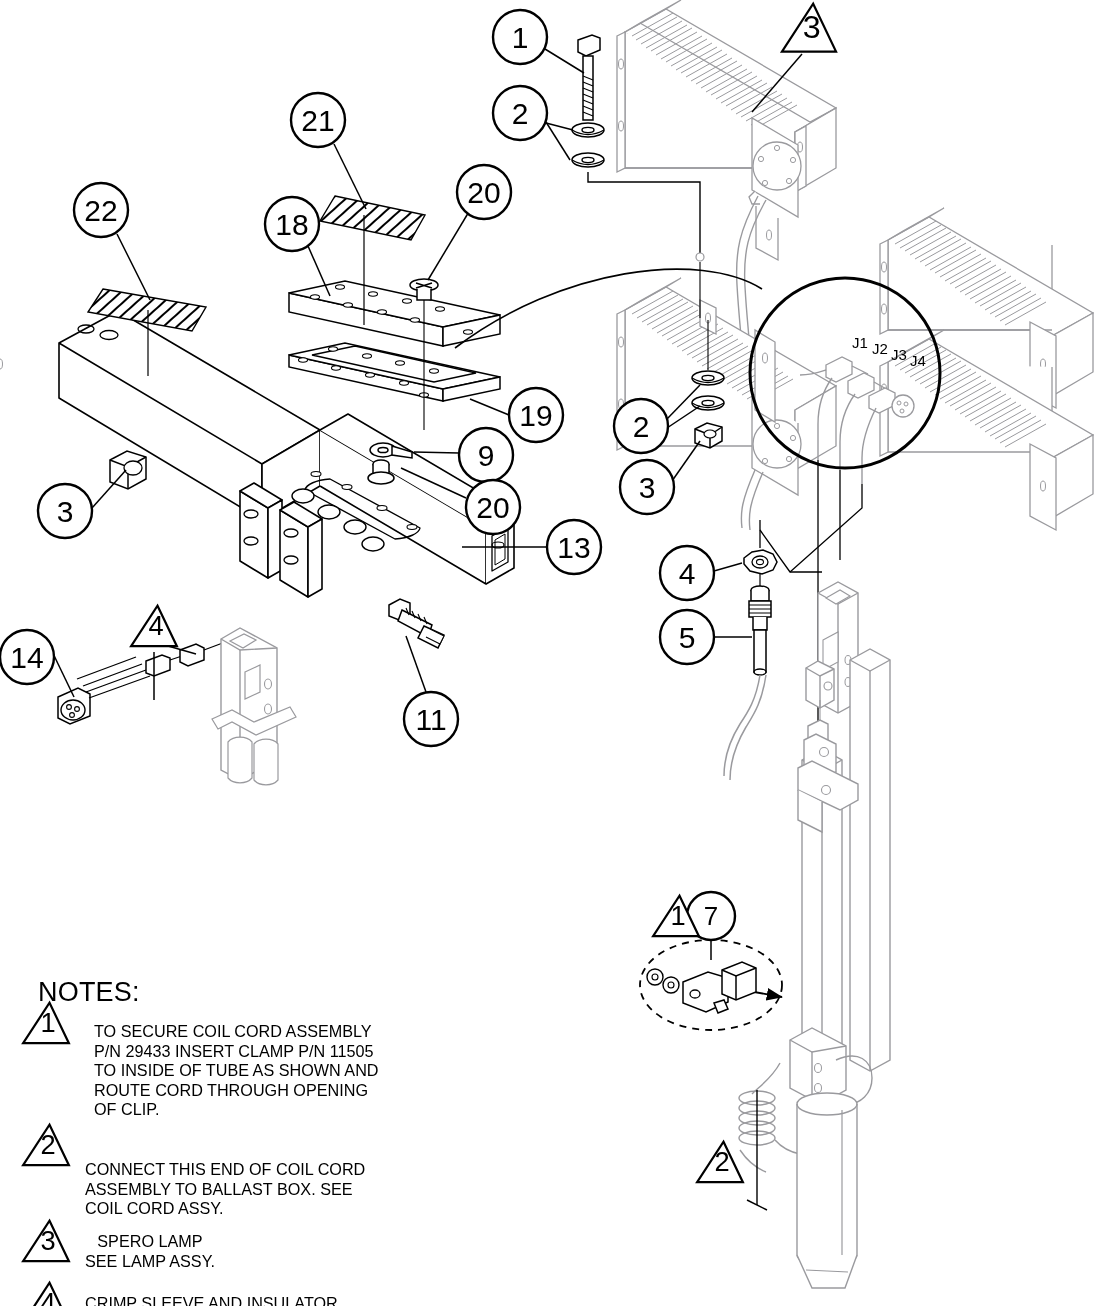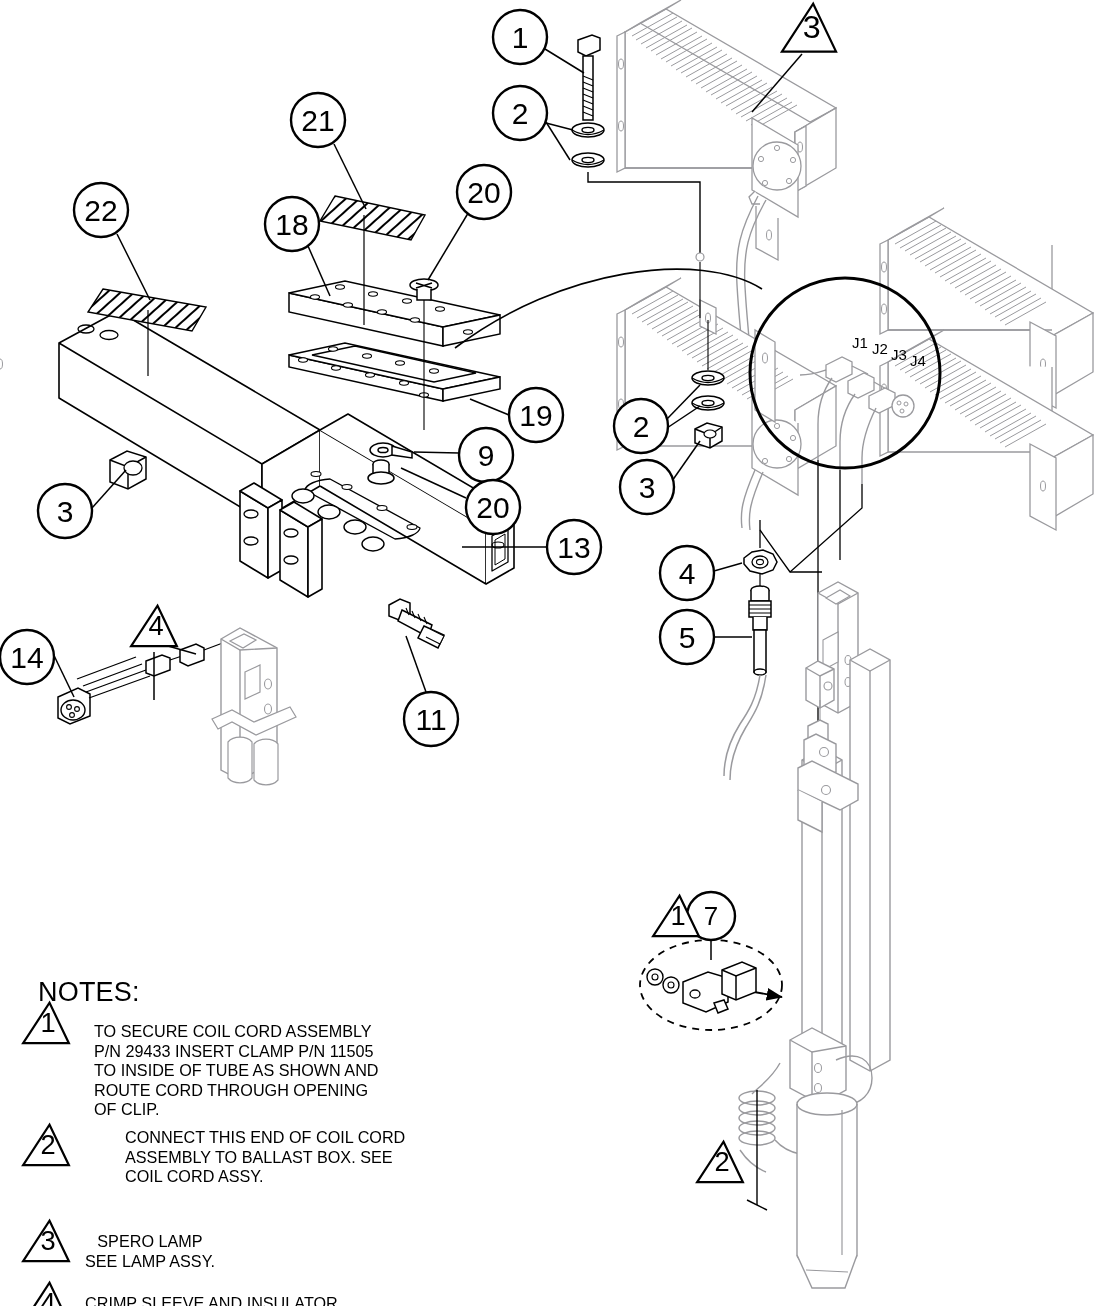--- a/index.html
+++ b/index.html
@@ -676,21 +676,21 @@
   </svg>
 
   <div class="notes-block">
     <div class="notes-title">NOTES:</div>
     <div id="notes-text-layer">
         <div class="note-text" style="left: 94px; top: 1014px; margin-top: 8px;">TO SECURE COIL CORD ASSEMBLY
 P/N 29433 INSERT CLAMP P/N 11505
 TO INSIDE OF TUBE AS SHOWN AND
 ROUTE CORD THROUGH OPENING
 OF CLIP.</div>
-        <div class="note-text" style="left: 85px; top: 1128px; margin-left: 40px;">CONNECT THIS END OF COIL CORD
+        <div class="note-text" style="left: 85px; top: 1160px;">CONNECT THIS END OF COIL CORD
 ASSEMBLY TO BALLAST BOX. SEE
 COIL CORD ASSY.</div>
         <div class="note-text" style="left: 85px; top: 1232px; text-align: center;">SPERO LAMP
 SEE LAMP ASSY.</div>
         <div class="note-text" style="left: 85px; top: 1294px;">CRIMP SLEEVE AND INSULATOR.
 SEE COIL CORD ASSY.</div>
       </div>
   </div>
 
 </div>

